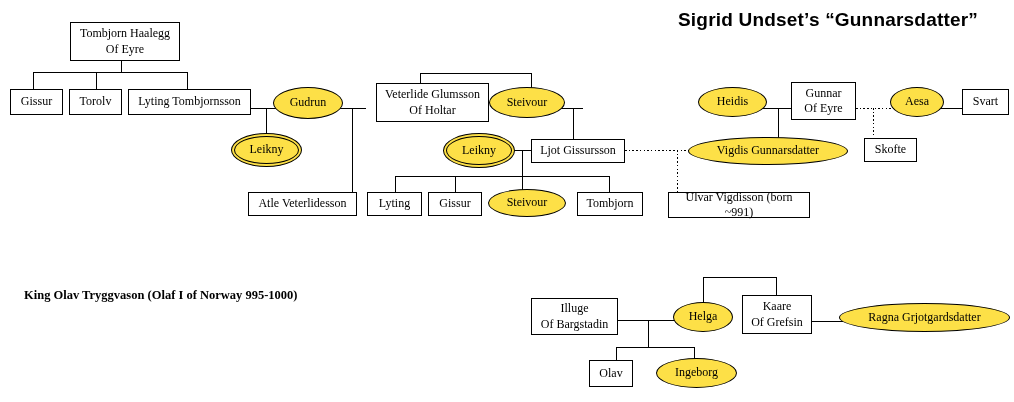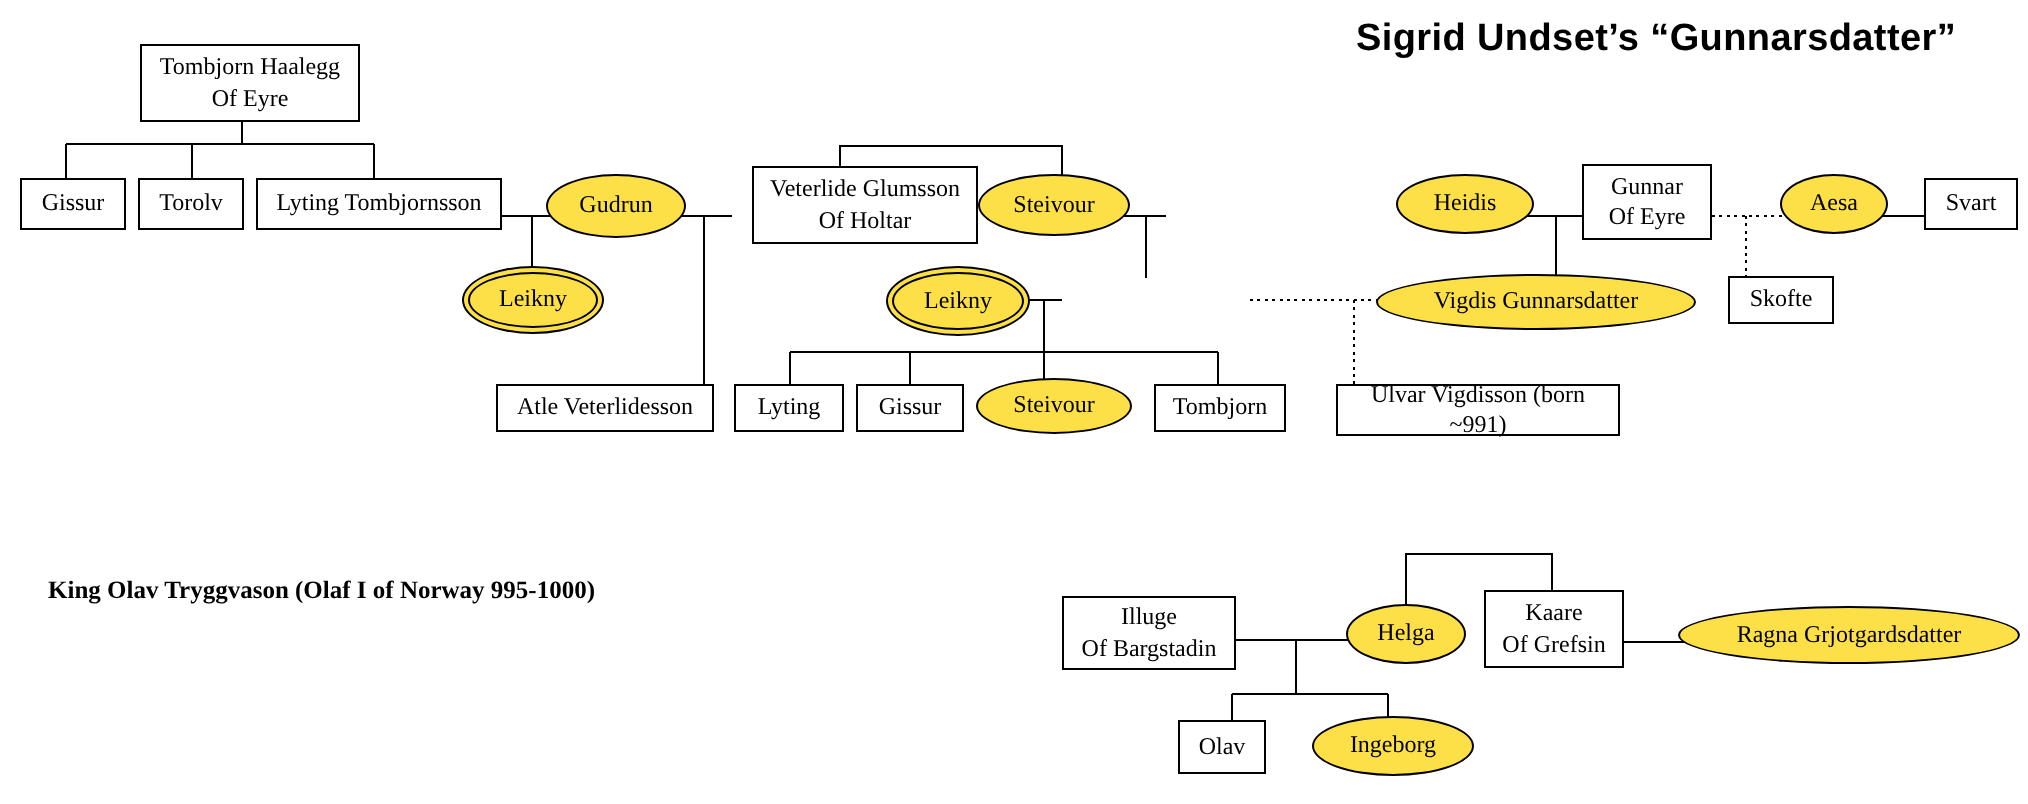--- a/index.html
+++ b/index.html
@@ -87,20 +87,23 @@
   <div class="node box" style="left:376px;top:83px;width:113px;height:39px">
       <span>Veterlide Glumsson
 Of Holtar</span>
     </div>
   <div class="node ellipse" style="left:489px;top:87px;width:76px;height:31px">
       <span>Steivour</span>
     </div>
   <div class="node ellipse double" style="left:443px;top:133px;width:72px;height:35px">
       <span>Leikny</span>
     </div>
+  <div class="node box" style="left:531px;top:139px;width:94px;height:24px">
+      <span>Ljot Gissursson</span>
+    </div>
   <div class="node box" style="left:367px;top:192px;width:55px;height:24px">
       <span>Lyting</span>
     </div>
   <div class="node box" style="left:428px;top:192px;width:54px;height:24px">
       <span>Gissur</span>
     </div>
   <div class="node ellipse" style="left:488px;top:189px;width:78px;height:28px">
       <span>Steivour</span>
     </div>
   <div class="node box" style="left:577px;top:192px;width:66px;height:24px">

